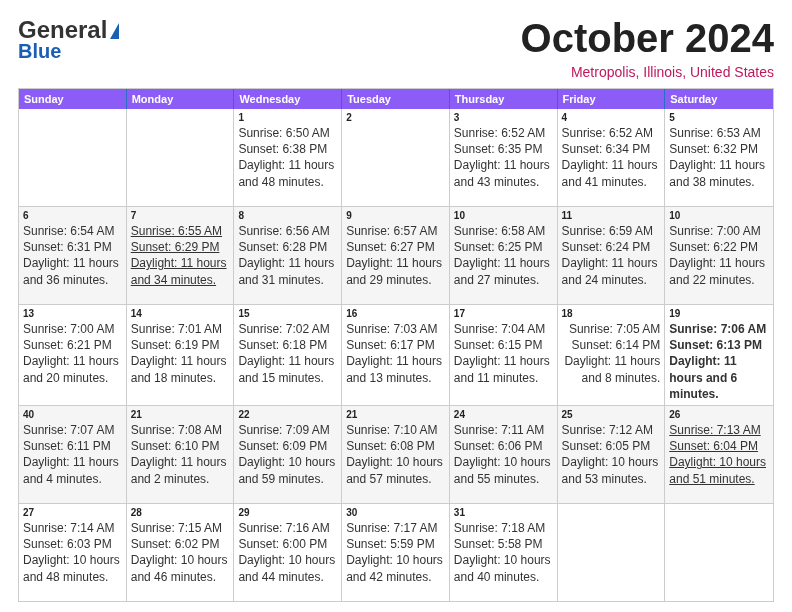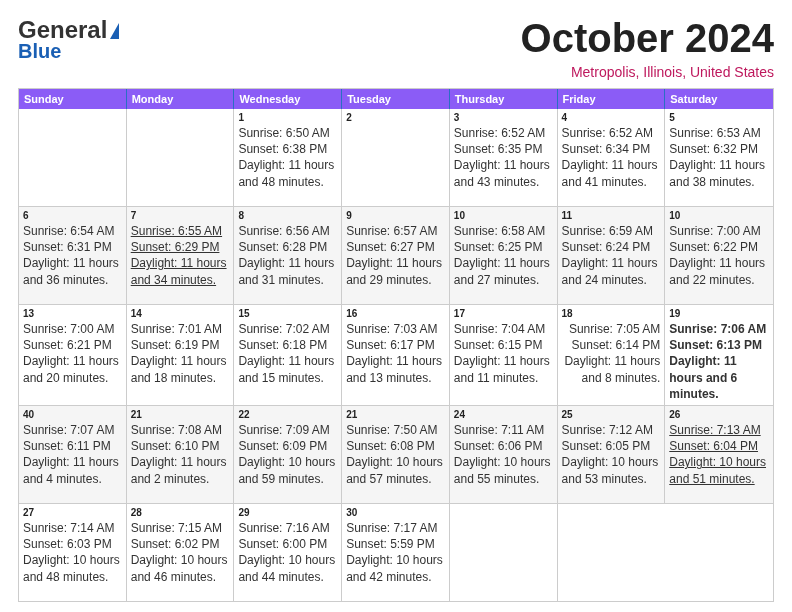--- a/index.html
+++ b/index.html
@@ -264,21 +264,21 @@
 Daylight: 11 hours and 2 minutes.</div>
           </div>
           <div class="cal-cell alt-row">
             <div class="day-num">22</div>
             <div class="cell-text" style="white-space: pre-line;">Sunrise: 7:09 AM
 Sunset: 6:09 PM
 Daylight: 10 hours and 59 minutes.</div>
           </div>
           <div class="cal-cell alt-row">
             <div class="day-num">21</div>
-            <div class="cell-text" style="white-space: pre-line;">Sunrise: 7:50 AM
+            <div class="cell-text" style="white-space: pre-line;">Sunrise: 7:10 AM
 Sunset: 6:08 PM
 Daylight: 10 hours and 57 minutes.</div>
           </div>
           <div class="cal-cell alt-row">
             <div class="day-num">24</div>
             <div class="cell-text" style="white-space: pre-line;">Sunrise: 7:11 AM
 Sunset: 6:06 PM
 Daylight: 10 hours and 55 minutes.</div>
           </div>
           <div class="cal-cell alt-row">
@@ -311,19 +311,25 @@
             <div class="day-num">29</div>
             <div class="cell-text" style="white-space: pre-line;">Sunrise: 7:16 AM
 Sunset: 6:00 PM
 Daylight: 10 hours and 44 minutes.</div>
           </div>
           <div class="cal-cell">
             <div class="day-num">30</div>
             <div class="cell-text" style="white-space: pre-line;">Sunrise: 7:17 AM
 Sunset: 5:59 PM
 Daylight: 10 hours and 42 minutes.</div>
+          </div>
+          <div class="cal-cell">
+            <div class="day-num">31</div>
+            <div class="cell-text" style="white-space: pre-line;">Sunrise: 7:18 AM
+Sunset: 5:58 PM
+Daylight: 10 hours and 40 minutes.</div>
           </div>
           <div class="cal-cell"></div>
           <div class="cal-cell"></div>
         </div>
       </div>
   </div>
 </div>
 
 </body></html>

